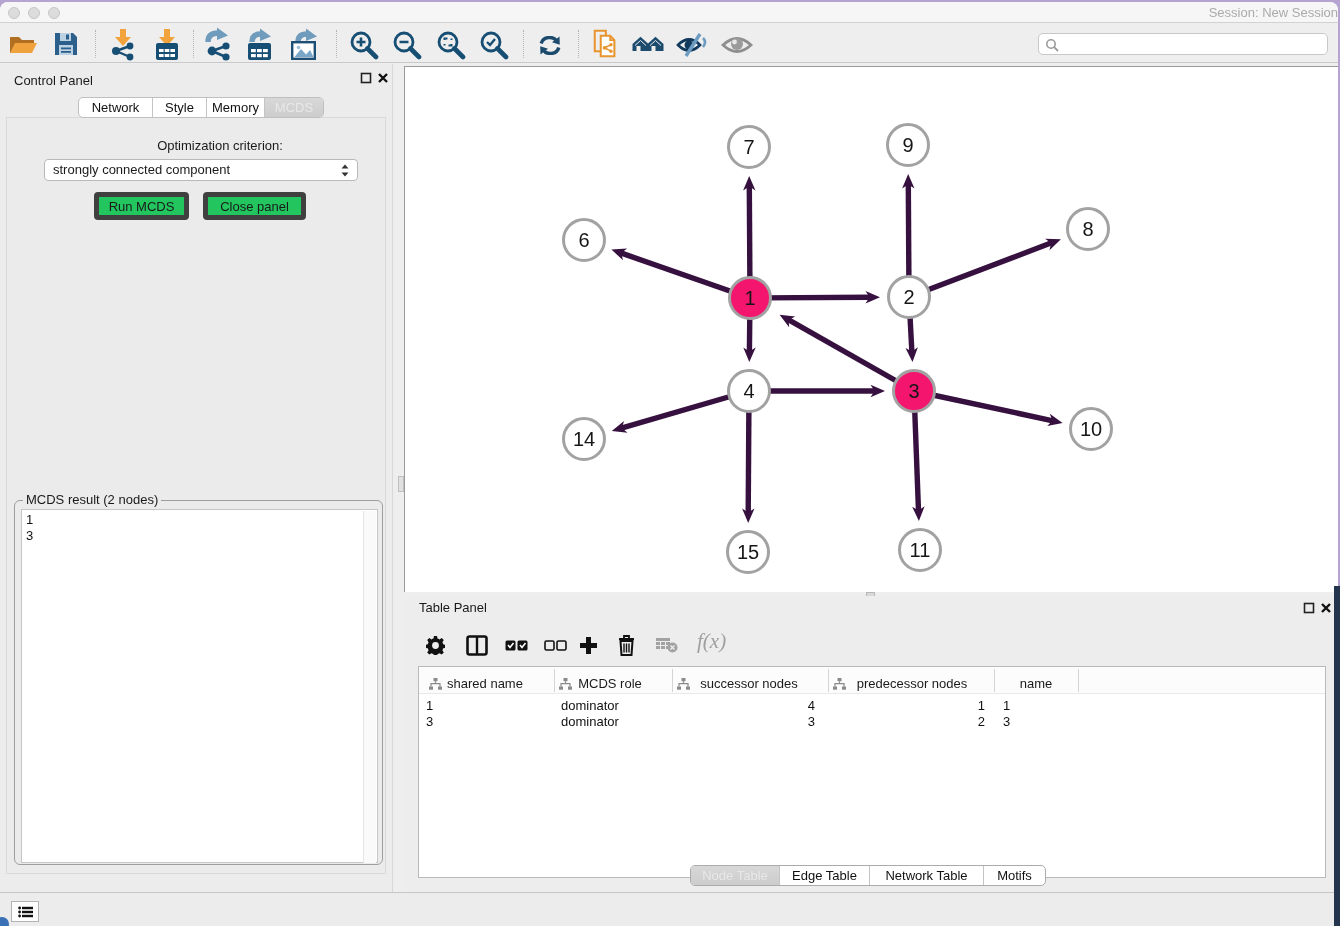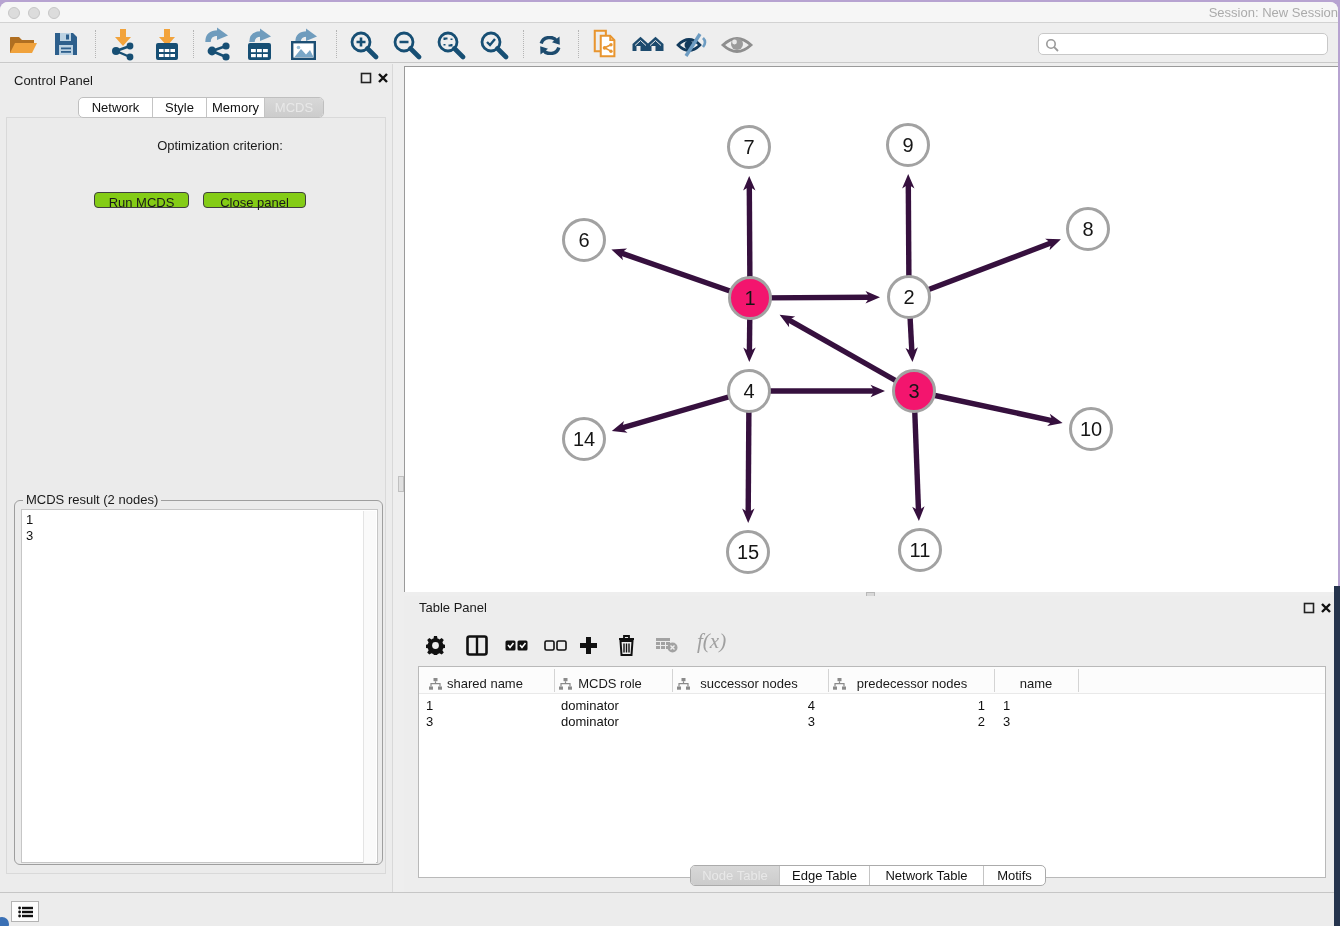--- a/index.html
+++ b/index.html
@@ -28,21 +28,21 @@
              border:1px solid #bfbfbf; border-radius:5px; overflow:hidden; background:#fff; }
   .tab { font-size:13px; color:#111; padding:2px 0 0 0; text-align:center; height:100%; }
   .tab + .tab { border-left:1px solid #c4c4c4; }
   .tab.sel { background:linear-gradient(#d8d8d8,#cccccc); color:#e8e8e8; }
   .cp-content { position:absolute; left:6px; top:53px; width:380px; height:757px;
                 background:#ebebeb; border:1px solid #d9d9d9; }
   .opt-label { position:absolute; left:0; top:74px; width:100%; text-align:center; font-size:13px; color:#1a1a1a;margin-left:24px; }
   .opt-select { position:absolute; left:44px; top:95px; width:314px; height:22px; background:#fff;
                 border:1px solid #b9b9b9; border-radius:4px; font-size:13px; color:#1a1a1a;
                 line-height:20px; padding-left:8px; }
-  .btn { position:absolute; height:16px; background:#84cc16; border:1px solid #404040; border-radius:4px;
+  .btn { position:absolute; height:28px; background:#22c55e; border:5px solid #404040; border-radius:4px;
          font-size:13px; color:#1a1a1a; text-align:center; line-height:20px; }
   .fieldset { position:absolute; left:14px; top:436px; width:369px; height:365px;
               border:1px solid #9e9e9e; border-radius:6px; }
   .fs-legend { position:absolute; left:8px; top:-9px; background:#ebebeb; padding:0 3px;
                font-size:13px; color:#1a1a1a; }
   .fs-inner { position:absolute; left:6px; top:8px; width:357px; height:354px; background:#fff;
               border:1px solid #c6c6c6; font-size:13px; color:#111; }
   .fs-scroll { position:absolute; right:1px; top:1px; width:13px; height:352px; background:#fafafa;
                border-left:1px solid #e4e4e4; }
   
@@ -228,20 +228,25 @@
       <path d="M2 2 L10 10 M10 2 L2 10" stroke="#111" stroke-width="2.4"></path>
     </svg>
     <div class="cp-content"></div>
     <div class="tabsrow">
       <div class="tab" style="width:73px">Network</div>
       <div class="tab" style="width:54px">Style</div>
       <div class="tab" style="width:58px">Memory</div>
       <div class="tab sel" style="width:59px">MCDS</div>
     </div>
     <div class="opt-label">Optimization criterion:</div>
+    <div class="opt-select">strongly connected component
+      <svg style="position:absolute;right:7px;top:3px" width="10" height="15" viewBox="0 0 10 15">
+        <path d="M1.5 5.5 L5 1.5 L8.5 5.5 z M1.5 9.5 L5 13.5 L8.5 9.5 z" fill="#333"></path>
+      </svg>
+    </div>
     <div class="btn" style="left:94px;top:128px;width:95px">Run MCDS</div>
     <div class="btn" style="left:203px;top:128px;width:103px">Close panel</div>
     <div class="fieldset">
       <div class="fs-legend">MCDS result (2 nodes)</div>
       <div class="fs-inner">
         <div style="position:absolute;left:4px;top:2px">1</div>
         <div style="position:absolute;left:4px;top:18px">3</div>
         <div class="fs-scroll"></div>
       </div>
     </div>

